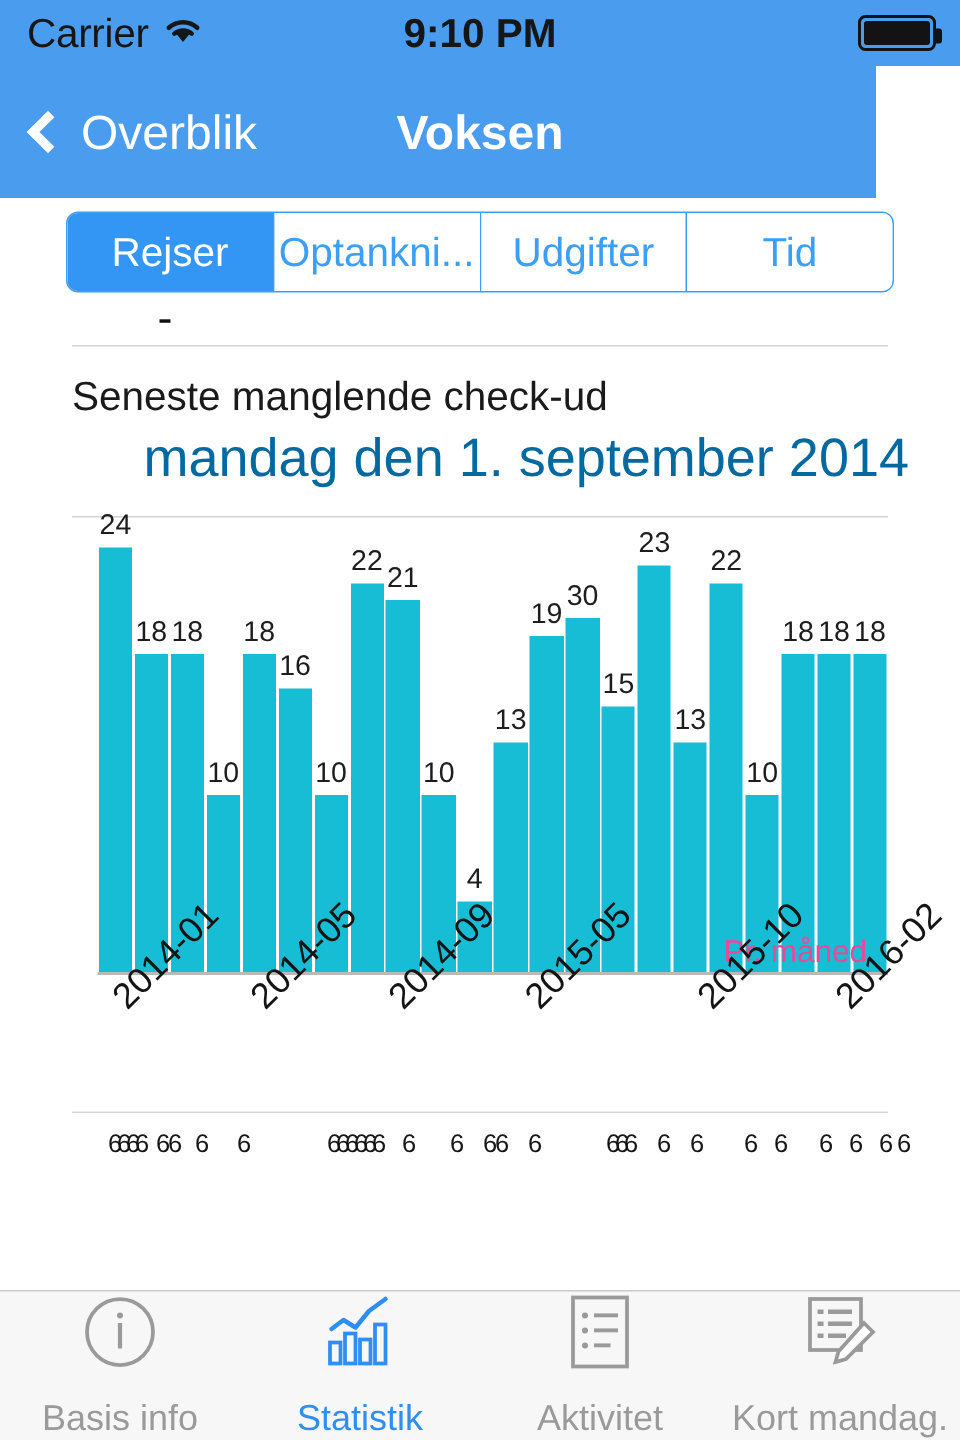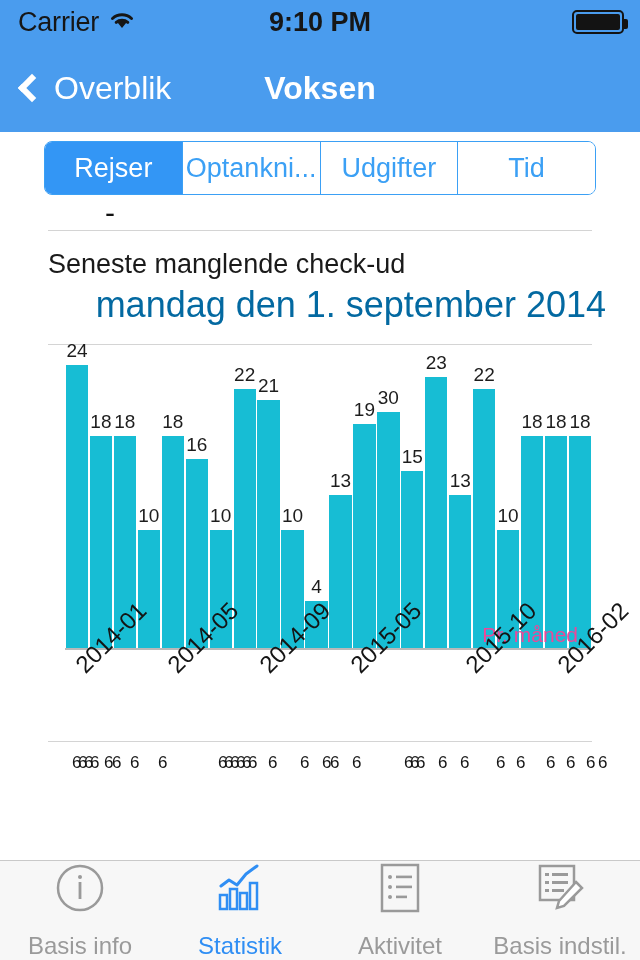--- a/index.html
+++ b/index.html
@@ -23,21 +23,21 @@
               font-size:27px; font-weight:bold; color:#161616; }
   .sb-right{ position:absolute; right:16px; display:flex; align-items:center; }
   .battery{ width:52px; height:24px; border:2.5px solid #131313; border-radius:5px;
             position:relative; padding:2px; }
   .battery .fill{ width:100%; height:100%; background:#131313; border-radius:2px; }
   .battery::after{ content:""; position:absolute; right:-6px; top:7px;
                    width:4px; height:10px; background:#131313; border-radius:0 2px 2px 0;}
 
   
   .navbar{
-    position:absolute; left:0; top:44px; width:640px; height:88px;
+    position:absolute; left:0; top:44px; width:584px; height:88px;
     background:#4a9cee;
     display:flex; align-items:center;
   }
   .nav-back{ position:absolute; left:18px; display:flex; align-items:center; gap:8px;
              color:#ffffff; cursor:pointer; }
   .chev{ width:20px; height:20px; border-left:6px solid #fff; border-bottom:6px solid #fff;
          transform:rotate(45deg); margin-right:4px; margin-left:4px; }
   .nav-back-label{ font-size:32px; color:#ffffff; font-weight:400; }
   .nav-title{ position:absolute; left:0; width:640px; text-align:center;
               font-size:32px; font-weight:bold; color:#ffffff; }
@@ -338,17 +338,17 @@
           <rect x="6" y="4" width="34" height="34" stroke="#9a9a9a" stroke-width="2.5" fill="none"></rect>
           <rect x="11" y="11" width="4" height="3" fill="#9a9a9a"></rect>
             <rect x="18" y="11" width="16" height="3" fill="#9a9a9a"></rect>
           <rect x="11" y="19" width="4" height="3" fill="#9a9a9a"></rect>
             <rect x="18" y="19" width="16" height="3" fill="#9a9a9a"></rect>
           <rect x="11" y="27" width="4" height="3" fill="#9a9a9a"></rect>
             <rect x="18" y="27" width="12" height="3" fill="#9a9a9a"></rect>
           <path d="M42 20 L48 26 L30 44 L23 46 L25 39 Z" stroke="#9a9a9a" stroke-width="2.5" fill="#fff"></path>
         </svg>
       </span>
-      <span class="tab-label">Basis indstil.</span>
+      <span class="tab-label">Kort mandag.</span>
     </div>
 
   </div>
 </div>
 
 </body></html>

